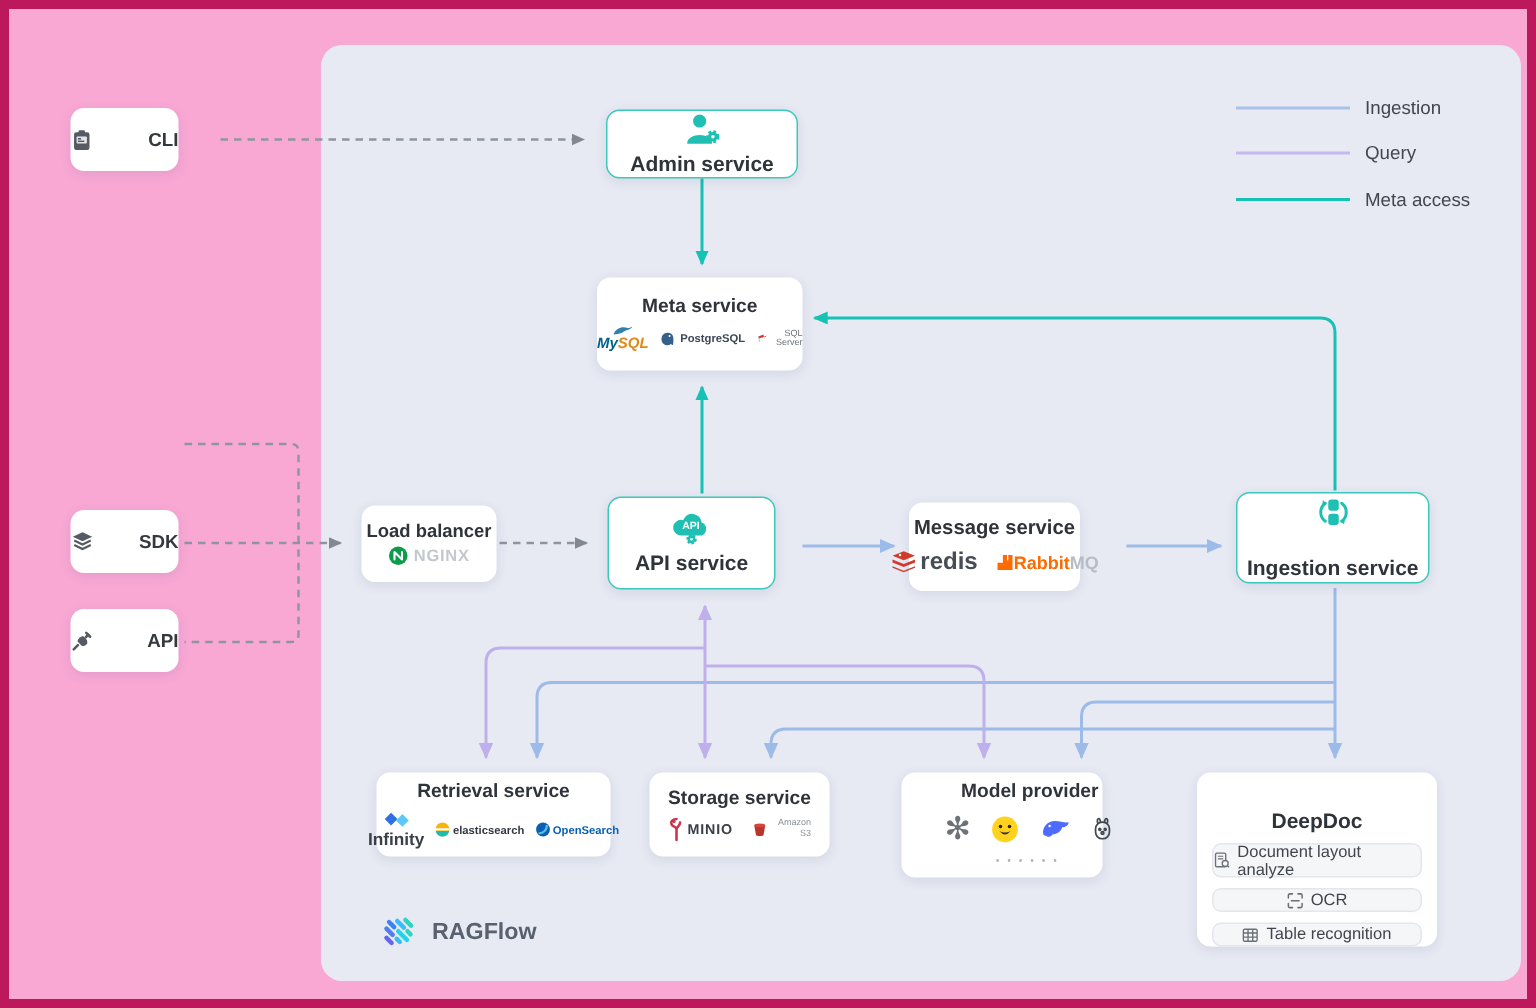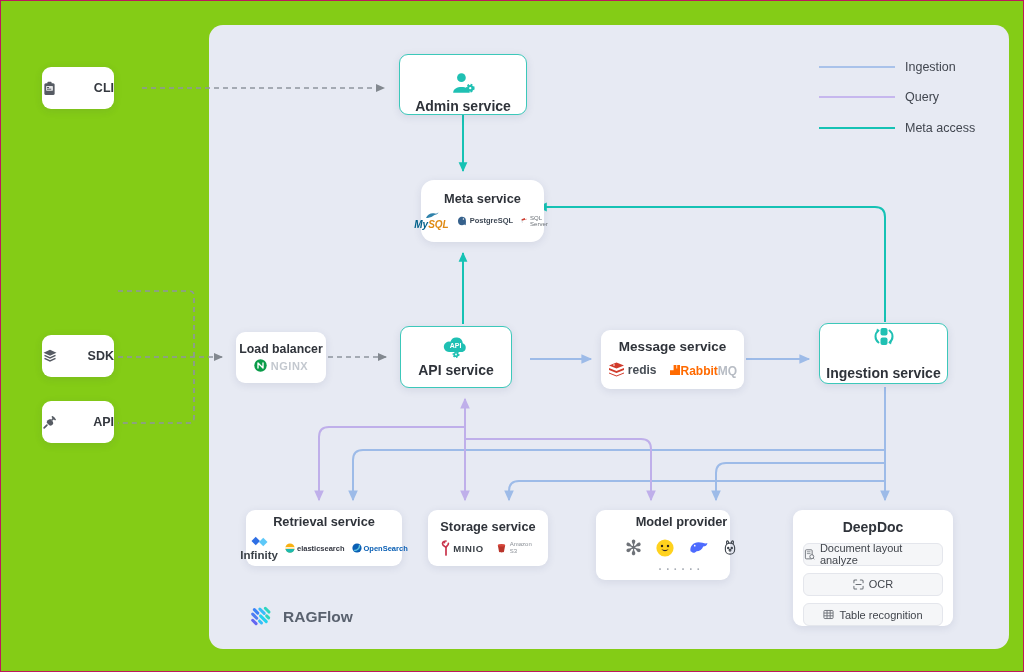--- a/index.html
+++ b/index.html
@@ -1,44 +1,44 @@
 <!DOCTYPE html>
 <html><head>
 <meta charset="utf-8">
 <style>
   html,body{margin:0;padding:0;}
   body{font-family:"Liberation Sans", sans-serif; background:#f6f7fc;}
-  .canvas{position:relative;width:1024px;height:672px;background:#84cc16;border:1px solid #be185d;box-sizing:border-box;overflow:hidden;}
+  .canvas{position:relative;width:1024px;height:672px;background:#f9a8d4;border:6px solid #be185d;box-sizing:border-box;overflow:hidden;}
   .panel{position:absolute;left:208px;top:24px;width:800px;height:624px;background:#e7eaf3;border-radius:14px;}
   svg.wires{position:absolute;left:0;top:0;width:1024px;height:672px;pointer-events:none;}
 
   .node{position:absolute;background:#fff;border-radius:9px;box-shadow:0 2px 8px rgba(35,48,100,.10);
         display:flex;flex-direction:column;align-items:center;justify-content:center;box-sizing:border-box;}
   .node.teal{border:1px solid #3cc8ba;}
   .node-title{color:#2f333a;font-weight:600;font-size:14px;line-height:1.1;}
   .node-title.sm{font-size:12.8px;}
-  .logo-row{display:flex;align-items:center;gap:10px;margin-top:7px;}
+  .logo-row{display:flex;align-items:center;gap:10px;margin-top:7px;text-align:right;}
 
   .client{position:absolute;width:72px;height:42px;background:#fff;border-radius:9px;box-shadow:0 2px 8px rgba(35,48,100,.10);
           display:flex;align-items:center;justify-content:space-between;gap:7px;}
   .client-label{font-size:12.5px;font-weight:700;color:#34383f;}
 
   .legend-label{position:absolute;font-size:12.5px;color:#41464f;}
 
   .pill{width:138px;height:21px;background:#f5f6f8;border:1px solid #e4e6ec;border-radius:6px;
         display:flex;align-items:center;justify-content:center;gap:5px;margin-top:7px;}
   .pill-text{font-size:11px;color:#41454c;}
 
   .tiny-logo{display:flex;align-items:center;gap:3px;}
   .mysql-txt{font-size:10px;font-weight:800;font-style:italic;}
   .mysql-a{color:#00618a;} .mysql-b{color:#df8a13;}
   .pg-txt{font-size:7.5px;font-weight:700;color:#3d4754;}
   .ss-txt{font-size:6px;color:#6a7076;}
   .nginx-txt{font-size:11px;font-weight:800;color:#c3c8cf;letter-spacing:.5px;}
-  .redis-txt{font-size:12px;font-weight:700;color:#474d55;}
+  .redis-txt{font-size:16px;font-weight:700;color:#474d55;}
   .rab-a{font-size:12px;font-weight:700;color:#ff6a00;}
   .rab-b{font-size:12px;font-weight:700;color:#b7bcc4;}
   .inf-txt{font-size:11.5px;font-weight:600;color:#3a4047;}
   .es-txt{font-size:7.5px;font-weight:700;color:#343741;}
   .os-txt{font-size:7.5px;font-weight:700;color:#0a5fb4;}
   .minio-txt{font-size:9.5px;font-weight:800;color:#3a4047;letter-spacing:.6px;}
   .s3-txt{font-size:6px;color:#8b9097;width:26px;line-height:1.2;}
 
   .providers{display:flex;align-items:center;gap:13px;margin-top:8px;}
   .openai-glyph{font-size:21px;color:#6e7278;line-height:1;}
@@ -129,31 +129,31 @@
         <g stroke="#565b63" stroke-width="1.6" fill="none" stroke-linecap="round">
           <path d="M2,12 L4.6,9.4"></path>
           <path d="M9.4,4.6 L11,3"></path>
           <path d="M12.2,4.2 L9.8,1.8"></path>
         </g>
         <path d="M4.4,7.2 L6.8,9.6 Q8.6,10.4 9.8,9.2 Q11,8 10.2,6.2 L7.8,3.8 Q6.4,4 5.4,5 Q4.4,6 4.4,7.2 Z" fill="#565b63"></path>
       </svg>
     <span class="client-label">API</span>
   </div>
 
-  <div class="node teal" style="left:398px;top:53px;width:128px;height:61px;justify-content:flex-end;">
+  <div class="node teal" style="left:398px;top:67px;width:128px;height:46px;">
     <svg width="27" height="23" viewBox="0 0 26 22">
       <circle cx="11" cy="5.4" r="4.2" fill="#1fc0b3"></circle>
       <path d="M3,20 C3,12.6 19,12.6 19,20 Z" fill="#1fc0b3"></path>
       <circle cx="19.5" cy="15.5" r="3.1" fill="#1fc0b3" stroke="#1fc0b3" stroke-width="2.2" stroke-dasharray="1.6 1.3"></circle>
       <circle cx="19.5" cy="15.5" r="1.1" fill="#fff"></circle>
     </svg>
     <div class="node-title" style="margin-top:4px;">Admin service</div>
   </div>
 
-  <div class="node" style="left:420px;top:179px;width:123px;height:62px;border-radius:13px;">
+  <div class="node" style="left:392px;top:179px;width:137px;height:62px;">
     <div class="node-title sm">Meta service</div>
     <div class="logo-row" style="gap:8px;margin-top:5px;">
       <div class="tiny-logo" style="flex-direction:column;gap:0;">
         <svg width="14" height="7" viewBox="0 0 14 7">
             <path d="M1,6 C2.5,1.5 7,0.5 10,1.5 C11.5,2 12.5,1 13.5,0.6 C12.5,3 10,2.5 8,4 C6,5.5 3,6 1,6 Z" fill="#2f82ab"></path>
           </svg>
         <span class="mysql-txt"><span class="mysql-a">My</span><span class="mysql-b">SQL</span></span>
       </div>
       <div class="tiny-logo">
         <svg width="10" height="10" viewBox="0 0 10 10">
@@ -187,21 +187,21 @@
   <div class="node teal" style="left:399px;top:325px;width:112px;height:62px;text-align:right;">
     <svg width="32" height="25" viewBox="0 0 32 25">
       <path d="M9,17 a5.2,5.2 0 1 1 1.4,-10.2 A6.4,6.4 0 0 1 22.8,8.3 A4.6,4.6 0 0 1 22.5,17 Z" fill="#1fc0b3"></path>
       <text x="15.6" y="12.6" font-size="7" font-weight="bold" fill="#fff" text-anchor="middle">API</text>
       <circle cx="16" cy="19.5" r="2.6" fill="#1fc0b3" stroke="#1fc0b3" stroke-width="1.8" stroke-dasharray="1.4 1.2"></circle>
       <circle cx="16" cy="19.5" r="0.9" fill="#fff"></circle>
     </svg>
     <div class="node-title" style="margin-top:3px;">API service</div>
   </div>
 
-  <div class="node" style="left:600px;top:329px;width:143px;height:59px;">
+  <div class="node" style="left:600px;top:329px;width:114px;height:59px;">
     <div class="node-title" style="font-size:13.5px;">Message service</div>
     <div class="logo-row" style="gap:12px;margin-top:6px;">
       <div class="tiny-logo">
         <svg width="17" height="15" viewBox="0 0 17 15">
             <path d="M8.5,0.5 L16,3.5 L8.5,6.5 L1,3.5 Z" fill="#d13b2b"></path>
             <path d="M1,6 L8.5,9 L16,6 L16,8 L8.5,11 L1,8 Z" fill="#d13b2b"></path>
             <path d="M1,10.5 L8.5,13.5 L16,10.5 L16,11.5 L8.5,14.5 L1,11.5 Z" fill="#d13b2b"></path>
             <circle cx="6" cy="3" r="0.8" fill="#fff"></circle>
           </svg>
         <span class="redis-txt">redis</span>
@@ -296,21 +296,21 @@
             <rect x="3.8" y="5.5" width="10.4" height="12.5" rx="5"></rect>
             <circle cx="7" cy="11" r="0.7" fill="#41474f"></circle>
             <circle cx="11" cy="11" r="0.7" fill="#41474f"></circle>
             <circle cx="9" cy="13.6" r="1"></circle>
           </g>
         </svg>
     </div>
     <div class="dots">······</div>
   </div>
 
-  <div class="node" style="left:792px;top:509px;width:160px;height:116px;justify-content:space-between;padding-top:10px;">
+  <div class="node" style="left:792px;top:509px;width:160px;height:116px;justify-content:flex-start;padding-top:25px;">
     <div class="node-title">DeepDoc</div>
     <div class="pill">
       <svg width="11" height="11" viewBox="0 0 12 12">
           <rect x="1.5" y="0.8" width="7.5" height="10" rx="1" stroke="#6b7076" fill="none"></rect>
           <path d="M3.2,3 H7.2 M3.2,5 H7.2" stroke="#6b7076" stroke-width="0.8"></path>
           <circle cx="8.6" cy="8.4" r="2.2" stroke="#6b7076" fill="#f5f6f8"></circle>
           <path d="M10.2,10 L11.4,11.2" stroke="#6b7076"></path>
         </svg>
       <span class="pill-text">Document layout analyze</span>
     </div>

